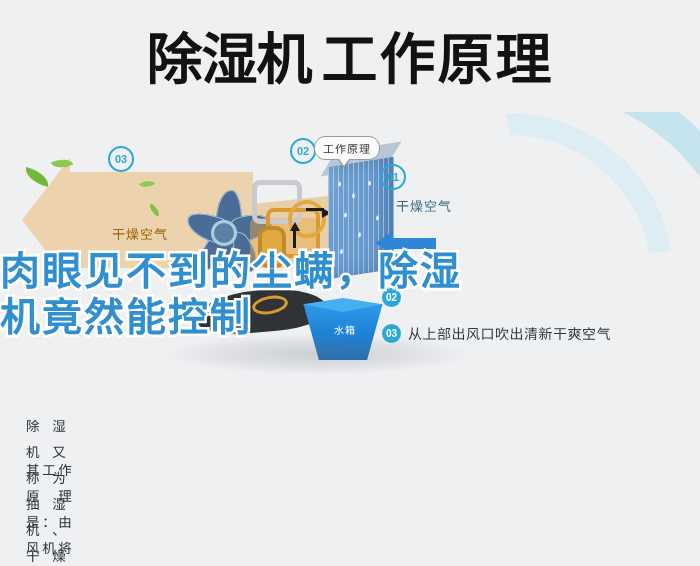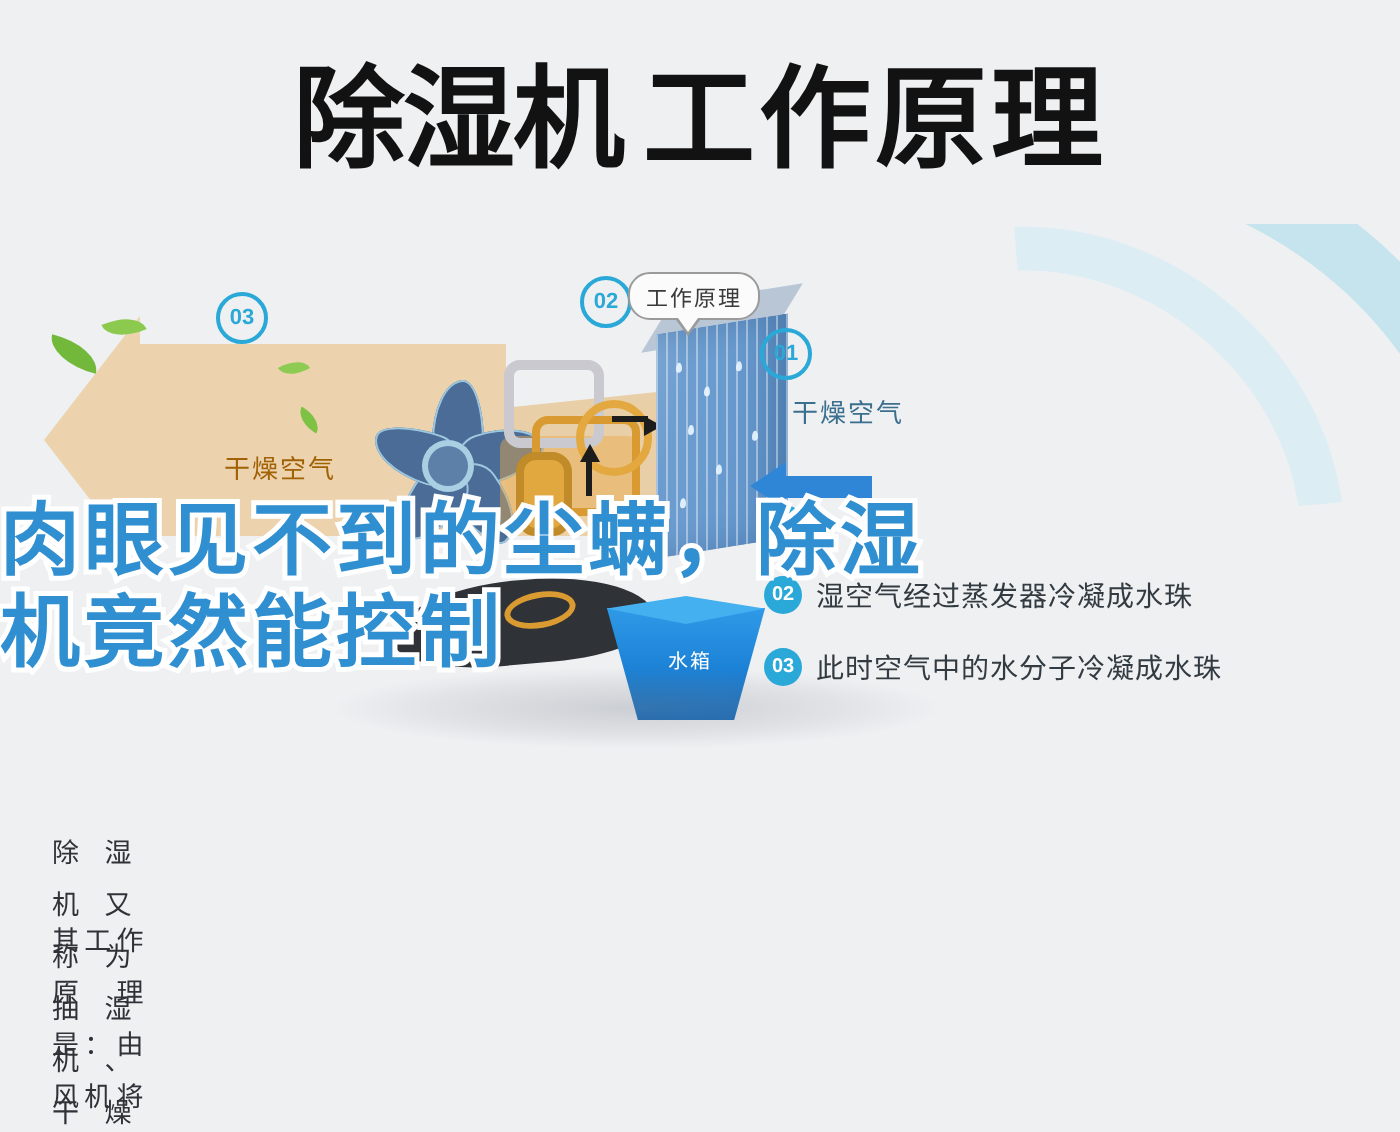--- a/index.html
+++ b/index.html
@@ -301,25 +301,24 @@
     <div class="bubble">工作原理</div>
     <div class="wet-label">干燥空气</div>
   </div>
 
   <div class="steps">
     <div class="step">
       <span class="step-badge">01</span>
     </div>
     <div class="step">
       <span class="step-badge">02</span>
-      <span class="step-text">湿空气经过蒸发器冷凝成水珠</span>
     </div>
     <div class="step">
       <span class="step-badge">03</span>
-      <span class="step-text">此时空气中的水分子冷凝成水珠</span>
+      <span class="step-text">从上部出风口吹出清新干爽空气</span>
     </div>
   </div>
 
   <div class="overlay-wrap">
     <div class="ol-row">
       <div class="ol-stroke">肉眼见不到的尘螨，除湿</div>
       <div class="ol-fill">肉眼见不到的尘螨，除湿</div>
     </div>
     <div class="ol-row">
       <div class="ol-stroke">机竟然能控制</div>

